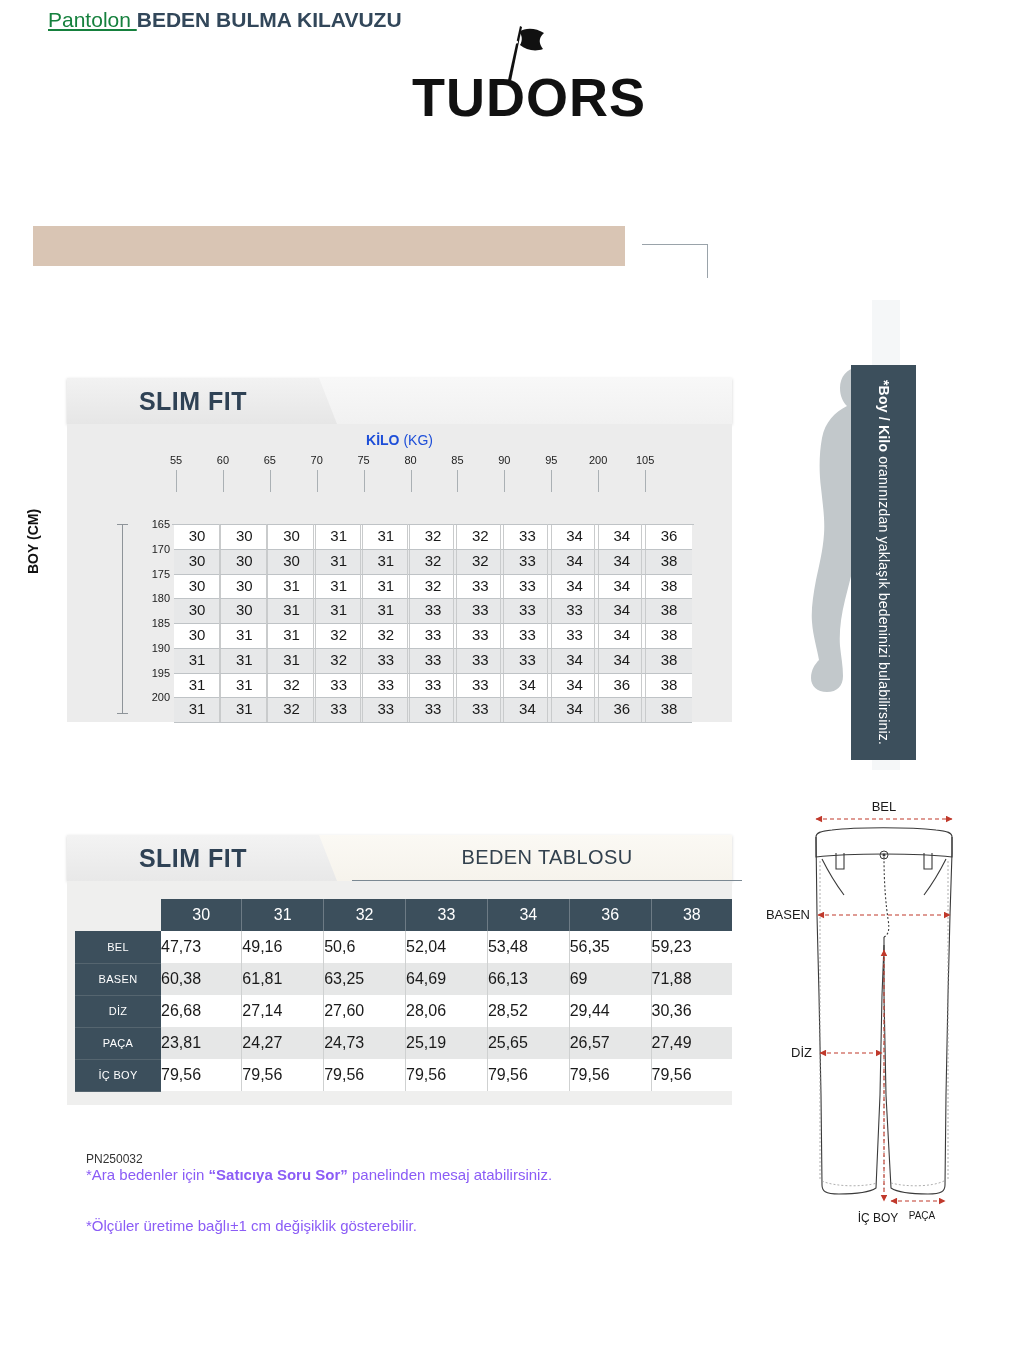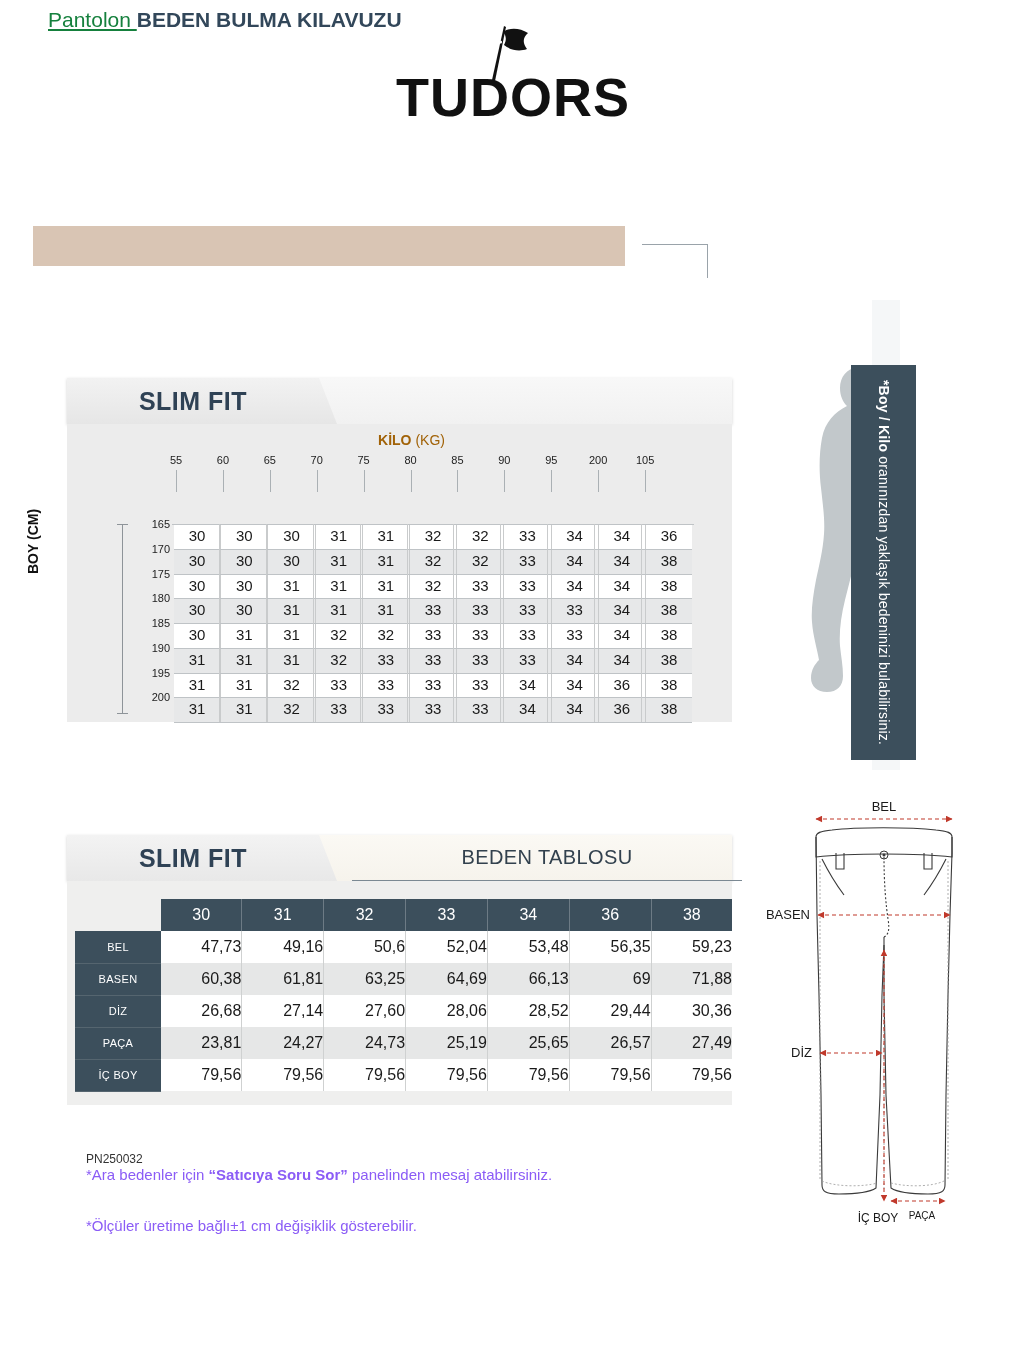--- a/index.html
+++ b/index.html
@@ -7,21 +7,21 @@
   body {
     width:1020px; height:1360px;
     background:#ffffff;
     font-family:"Liberation Sans", sans-serif;
     color:#222;
     position:relative;
     overflow:hidden;
   }
 
   
-  #logo-area { position:absolute; left:0; top:22px; width:894px; height:110px; }
+  #logo-area { position:absolute; left:16px; top:22px; width:894px; height:110px; }
   #logo-wrap { position:absolute; left:378px; top:0px; width:270px; height:110px; }
   #logo-word {
     position:absolute; left:0; top:48px; width:270px;
     font-size:54px; font-weight:700; letter-spacing:1px;
     color:#111; text-align:center; line-height:1;
     font-family:"Liberation Sans", sans-serif;
   }
   #logo-flag { position:absolute; left:96px; top:2px; width:62px; height:58px; }
 
   
@@ -62,22 +62,22 @@
     position:absolute; left:285px; top:0; height:46px; line-height:46px;
     width:390px; text-align:center;
     font-size:20px; color:#32414e; letter-spacing:.4px;
     border-bottom:1px solid #7b8993; line-height:44px;
   }
 
   
   #panel1 { left:67px; top:378px; width:665px; height:344px; }
   #panel1-body { position:absolute; left:0; top:46px; width:665px; height:298px; background:#ececec; }
   #kilo-cap {
-    position:absolute; left:12px; top:8px; width:665px; text-align:center;
-    font-size:14px; color:#a16207;
+    position:absolute; left:0; top:8px; width:665px; text-align:center;
+    font-size:14px; color:#1d4ed8;
   }
   #kilo-cap b { font-weight:700; }
   #kilo-ticks { position:absolute; left:109px; top:30px; width:516px; height:38px; }
   .ktick { position:absolute; top:0; width:0; }
   .ktick .lbl {
     position:absolute; left:-22px; top:0; width:44px; text-align:center;
     font-size:11px; color:#222;
   }
   .ktick .line { position:absolute; left:0; top:16px; width:1px; height:22px; background:#aab0b4; }
 
@@ -118,21 +118,21 @@
     height:32px; background:#3c4f5c; color:#fff; font-size:16px; font-weight:400;
     text-align:center; border-right:1px solid #6d7b85;
   }
   #size-table .hdr-size:last-child { border-right:none; }
   #size-table .rowlab {
     width:86px; height:32px; background:#3c4f5c; color:#fff;
     font-size:11px; text-align:center; letter-spacing:.3px;
     border-bottom:1px solid #55656f;
   }
   #size-table .val {
-    height:32px; text-align:right; font-size:16px; color:#1a1a1a;
+    height:32px; text-align:left; font-size:16px; color:#1a1a1a;
     border-right:1px solid #cfd1d1;
   }
   #size-table .val:last-child { border-right:none; }
   #size-table tr.rodd .val { background:#ffffff; }
   #size-table tr.reven .val { background:#e6e7e7; }
 
   
   #notes { position:absolute; left:86px; top:1152px; width:620px; }
   #pn { font-size:12px; color:#333; }
   .note { font-size:15px; color:#8b5cf6; margin-bottom:34px; }

